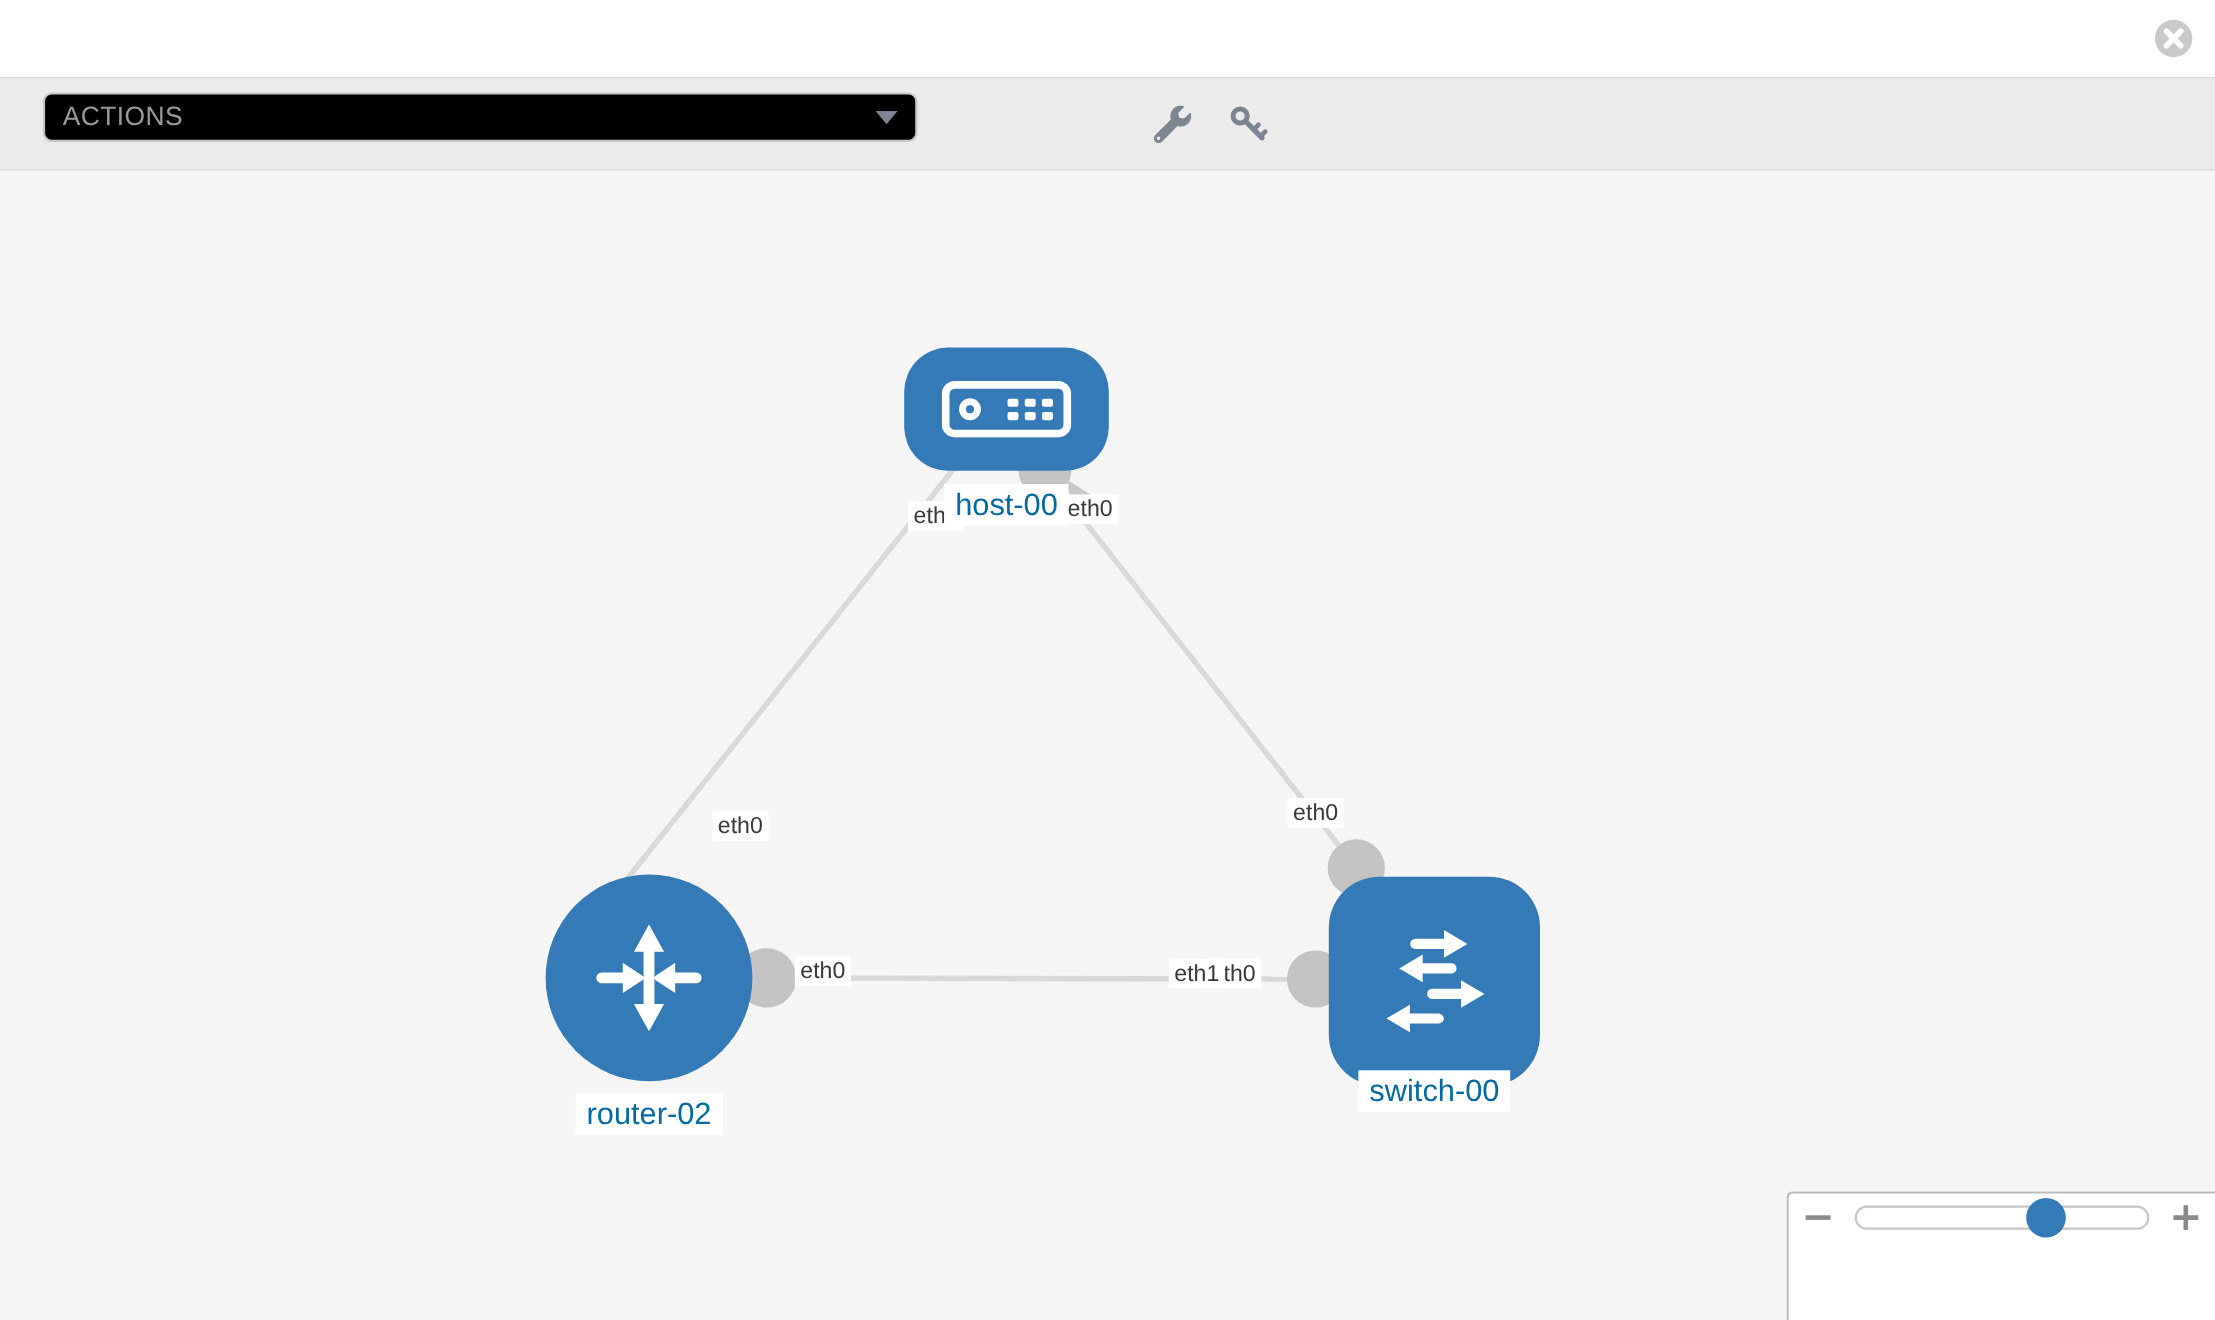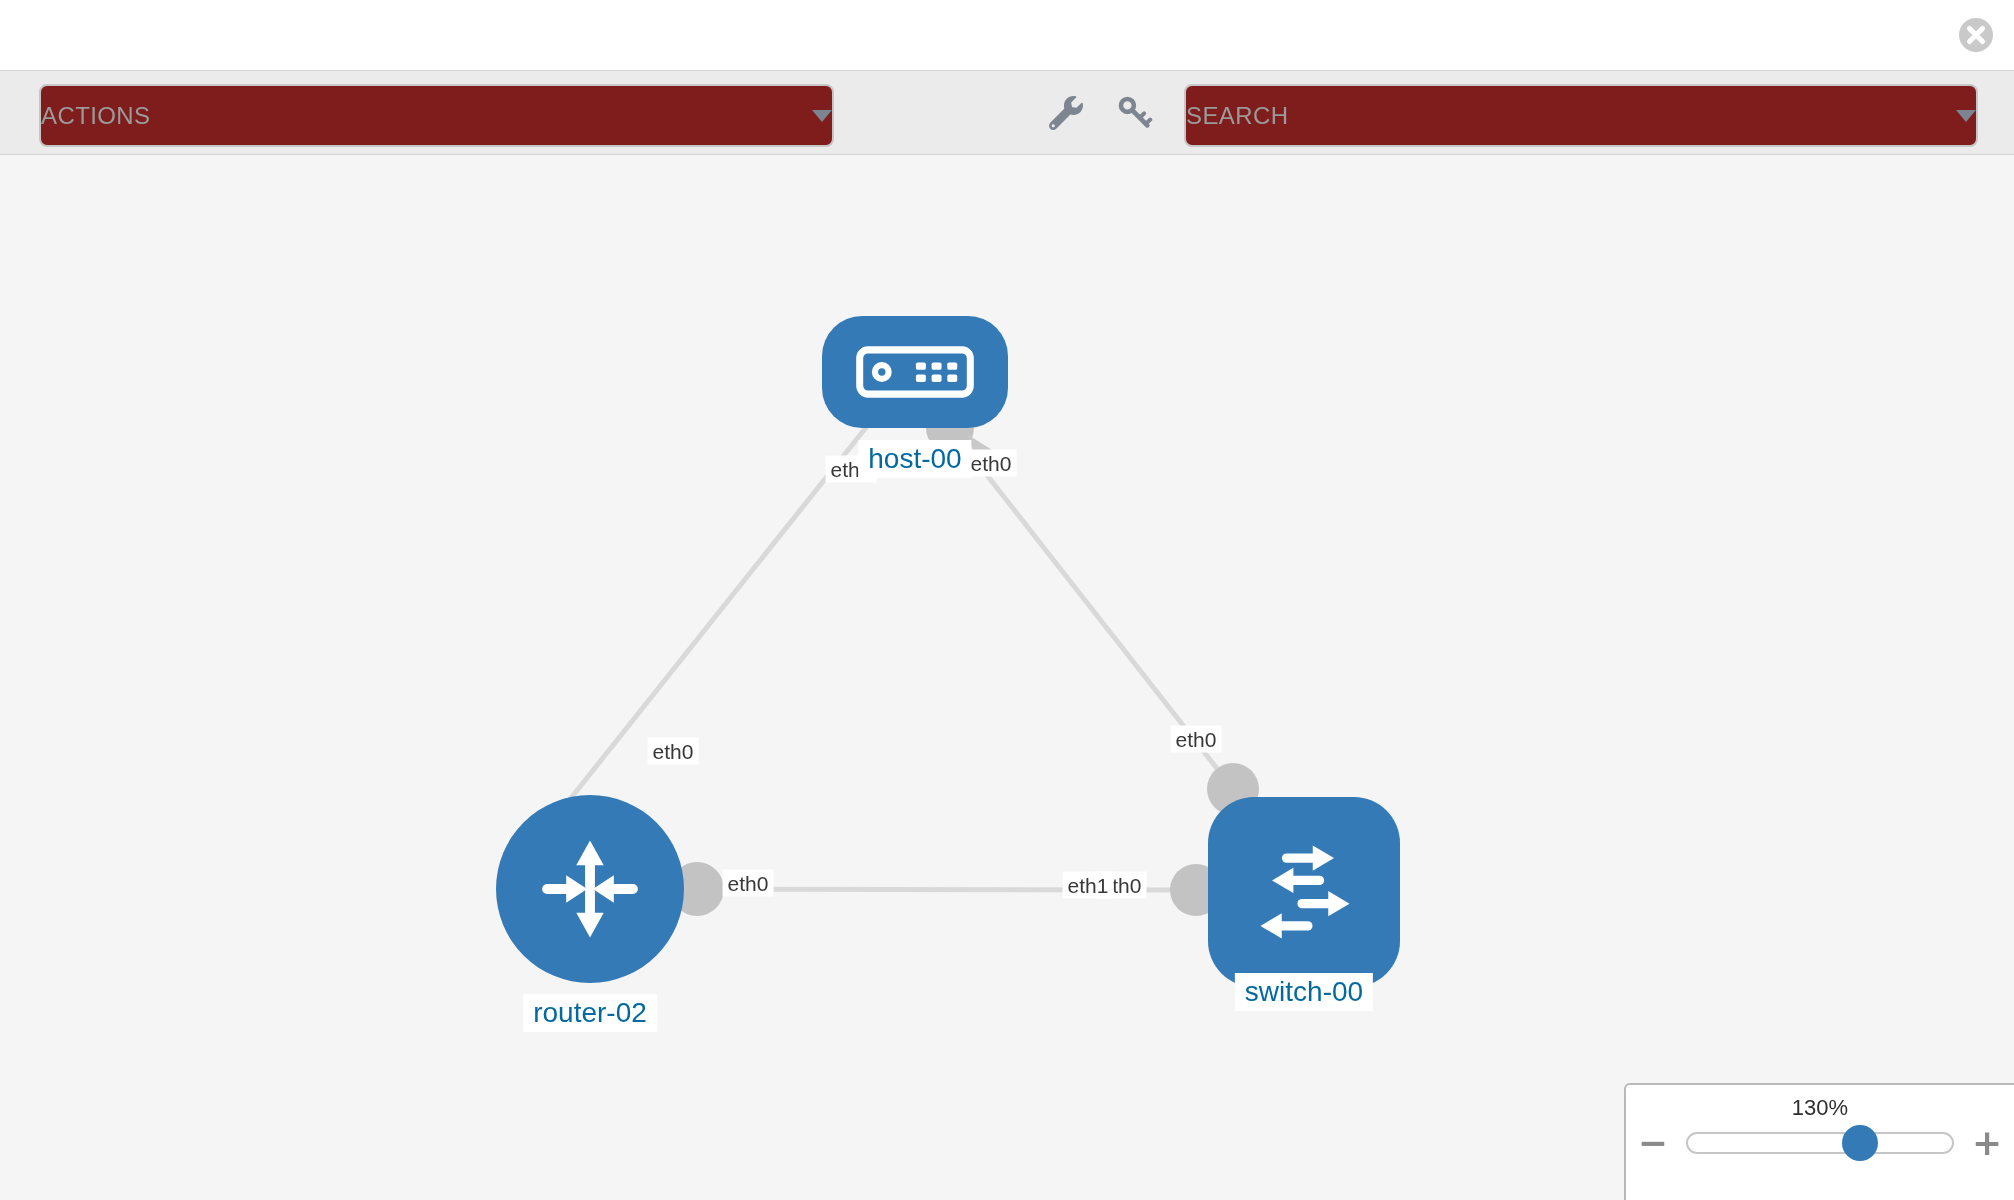--- a/index.html
+++ b/index.html
@@ -8,21 +8,21 @@
     background:#ffffff;
     font-family:"Liberation Sans","DejaVu Sans",sans-serif;
     -webkit-font-smoothing:antialiased;
   }
   
   .header{position:absolute;top:0;left:0;right:0;height:70px;background:#fff;border-bottom:1px solid #d8d8d8;z-index:30}
   .header-title{position:absolute;left:38px;top:0;line-height:70px;font-size:28px;font-weight:bold;color:#575757;letter-spacing:.2px;white-space:nowrap}
   .close-btn{position:absolute;right:20px;top:17px;width:36px;height:36px;cursor:pointer;border:none;background:none;padding:0}
   
   .toolbar{position:absolute;top:71px;left:0;right:0;height:83px;background:#ebebeb;border-bottom:1px solid #d4d4d4;z-index:30}
-  .dropdown{position:absolute;top:13px;height:63px;background:#7f1d1d;border:2px solid #c6c6c6;border-radius:8px;box-sizing:border-box;display:flex;align-items:center;justify-content:space-between;padding:0 0;cursor:pointer}
+  .dropdown{position:absolute;top:13px;height:45px;background:#000000;border:2px solid #c6c6c6;border-radius:8px;box-sizing:border-box;display:flex;align-items:center;justify-content:space-between;padding:0 16px;cursor:pointer}
   .dropdown .dd-label{font-size:24px;color:#9b9b9b;letter-spacing:.4px}
   .caret{width:0;height:0;border-left:10px solid transparent;border-right:10px solid transparent;border-top:12px solid #7b8490}
   .dd-actions{left:39px;width:795px}
   .dd-search{left:1184px;width:794px}
   .tool-btn{position:absolute;top:22px;width:40px;height:40px;border:none;background:none;padding:0;cursor:pointer;color:#7d8590}
   .tool-btn svg{display:block;margin:auto}
   .btn-wrench{left:1046px}
   .btn-key{left:1115px}
   
   .canvas{position:absolute;top:155px;left:0;width:2014px;height:1045px;background:#f5f5f6;overflow:hidden}
@@ -73,24 +73,20 @@
         <g stroke="#7d8590" fill="none" stroke-linecap="round">
           <circle cx="11" cy="11" r="6.8" stroke-width="4.8"></circle>
           <path d="M16 16 L32 32" stroke-width="5"></path>
           <path d="M24 24 L28.6 19.4" stroke-width="4.4"></path>
           <path d="M30.5 30.5 L35 26" stroke-width="4.4"></path>
         </g>
       </svg>
     </span>
   </button>
 
-  <div class="dropdown dd-search">
-    <span class="dd-label">SEARCH</span>
-    <span class="caret"></span>
-  </div>
 </div>
 
 <div class="canvas">
   <svg id="topo-svg" width="2014" height="1045" viewBox="0 155 2014 1045">
       <line x1="872" y1="420" x2="563" y2="808" stroke="#d9d9d9" stroke-width="5"></line>
       <line x1="950" y1="428" x2="1233" y2="789" stroke="#d9d9d9" stroke-width="5"></line>
       <line x1="697" y1="889" x2="1196" y2="890" stroke="#d9d9d9" stroke-width="5"></line>
       <circle cx="950" cy="428" r="24" fill="#c3c3c3"></circle>
       <circle cx="697" cy="889" r="27" fill="#c3c3c3"></circle>
       <circle cx="1233" cy="789" r="26" fill="#c3c3c3"></circle>
@@ -149,21 +145,20 @@
             <path d="M15.5 26 L26.5 19.5 L26.5 32.5 Z"></path>
             <path d="M55.5 38 L44.5 31.5 L44.5 44.5 Z"></path>
             <path d="M9.5 49.5 L20.5 43 L20.5 56 Z"></path>
           </g>
         </svg>
       </div>
       <div class="node-label" style="left: 1304px; top: 837px;">switch-00</div>
     </div>
 
   <div class="zoom-panel">
-    <div class="zoom-value">130%</div>
     <div class="zoom-row">
       <button class="zoom-btn">−</button>
       <div class="zoom-track">
         <div class="zoom-thumb"></div>
       </div>
       <button class="zoom-btn">+</button>
     </div>
   </div>
 </div>
 

